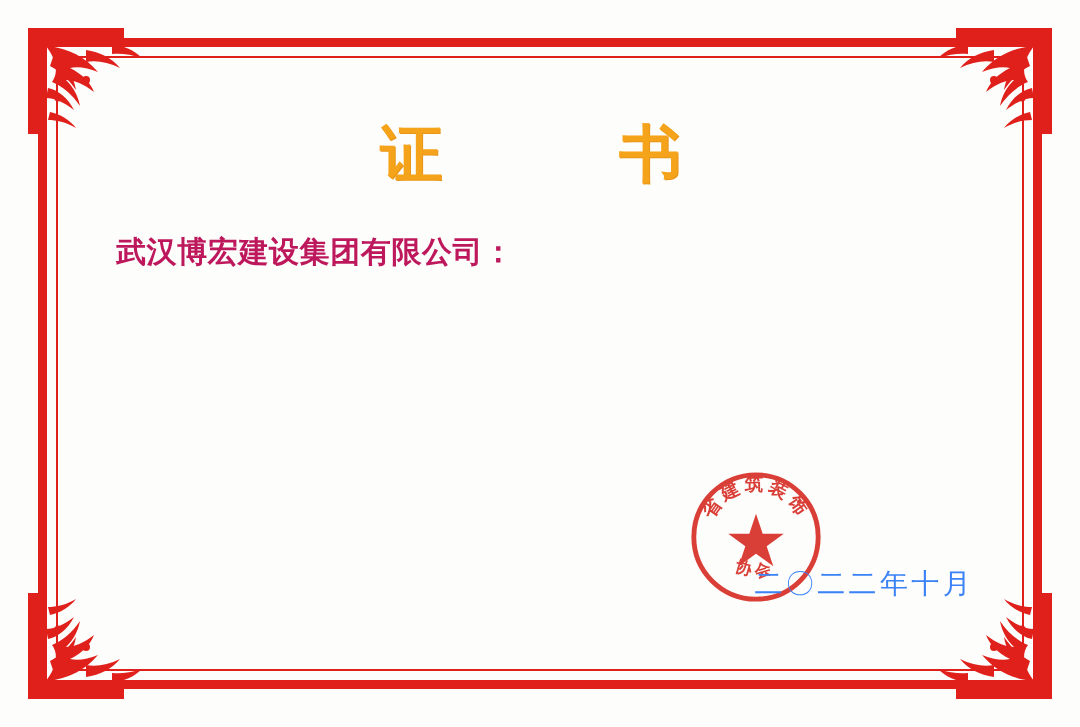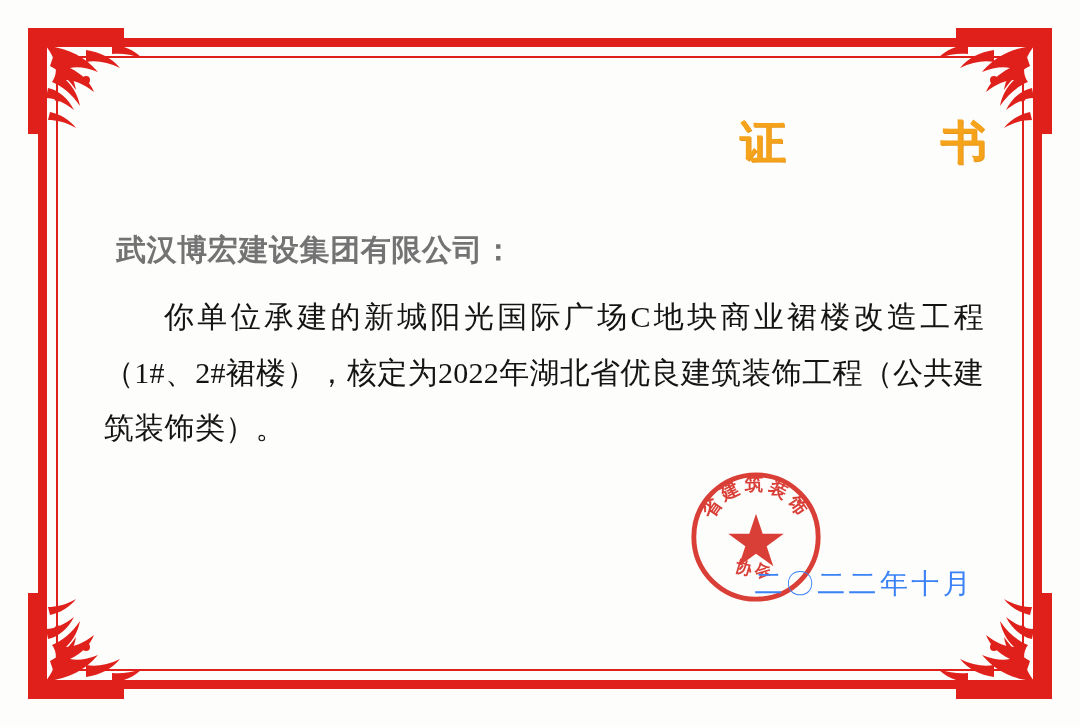--- a/index.html
+++ b/index.html
@@ -58,37 +58,37 @@
   
   .content {
     position: absolute;
     left: 80px;
     top: 80px;
     right: 80px;
     bottom: 80px;
   }
 
   .cert-title {
-    text-align: right;
+    text-align: center;
     margin-top: 32px;
     color: #f5a31a;
     font-family: "Liberation Serif", "DejaVu Serif", serif;
     font-weight: bold;
-    font-size: 46px;
+    font-size: 62px;
     letter-spacing: 0.30em;
     text-shadow: 1px 1px 0 #e8961a;
   }
   .cert-title .gap { display: inline-block; width: 90px; }
 
   .addressee {
-    margin-top: 56px;
+    margin-top: 36px;
     margin-left: 36px;
     font-size: 30px;
     font-weight: bold;
-    color: #737373;
+    color: #be185d;
     letter-spacing: 0.02em;
     font-family: "Liberation Serif", "DejaVu Serif", serif;
   }
 
   .body-text {
     margin-top: 18px;
     margin-left: 24px;
     margin-right: 16px;
     font-size: 30px;
     line-height: 1.85;
@@ -204,21 +204,20 @@
 
     <div class="cert-title">
       <span>证</span>
       <span class="gap"></span>
       <span>书</span>
     </div>
 
     <div class="addressee">武汉博宏建设集团有限公司：</div>
 
     <div class="body-text">
-      <p>你单位承建的新城阳光国际广场C地块商业裙楼改造工程（1#、2#裙楼），核定为2022年湖北省优良建筑装饰工程（公共建筑装饰类）。</p>
     </div>
 
     <div class="signoff">
       <div class="seal">
         <svg viewBox="0 0 140 140" xmlns="http://www.w3.org/2000/svg">
           <defs>
             <path id="sealTopArc" d="M 22 70 A 48 48 0 0 1 118 70"></path>
             <path id="sealBottomArc" d="M 30 70 A 40 40 0 0 0 110 70"></path>
           </defs>
           <circle cx="70" cy="70" r="64" fill="none" stroke="#d5251d" stroke-width="5"></circle>

